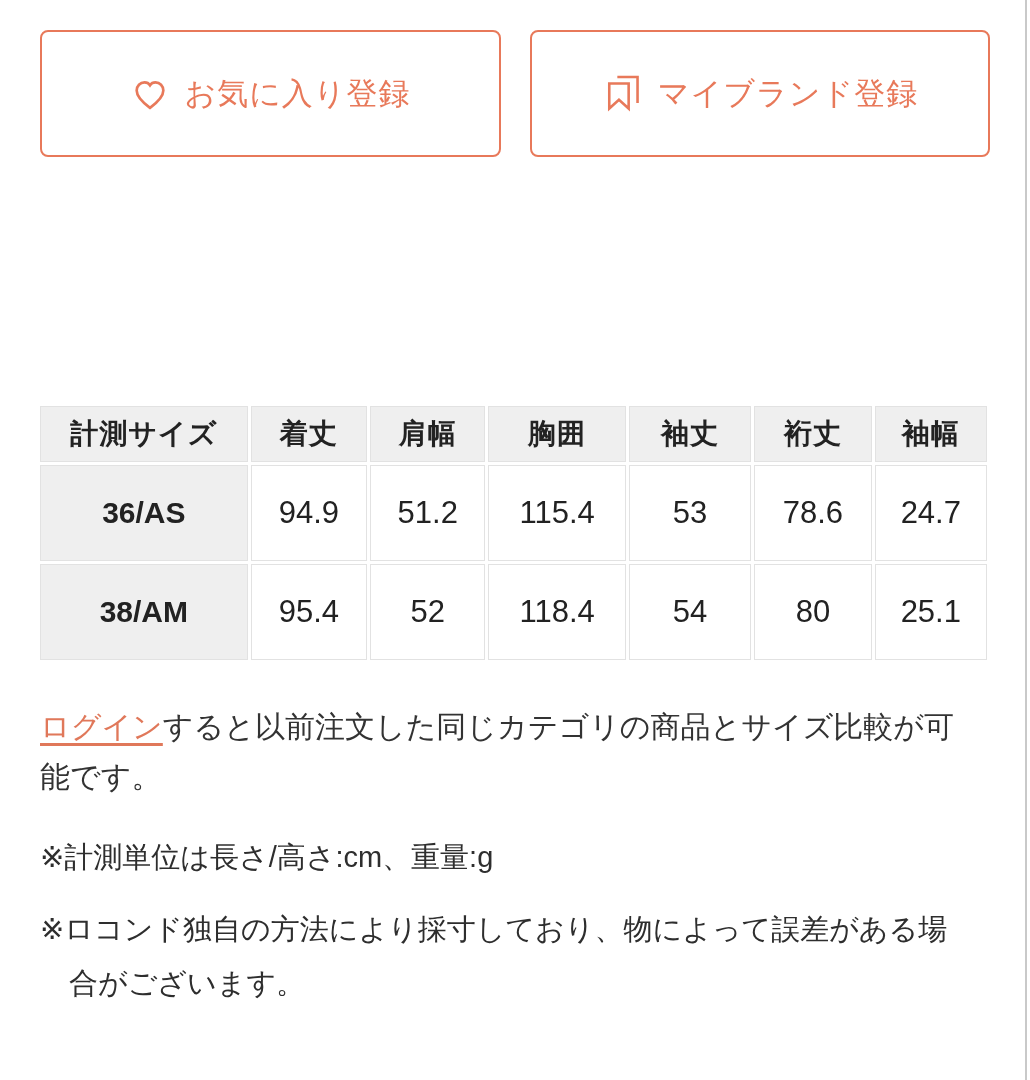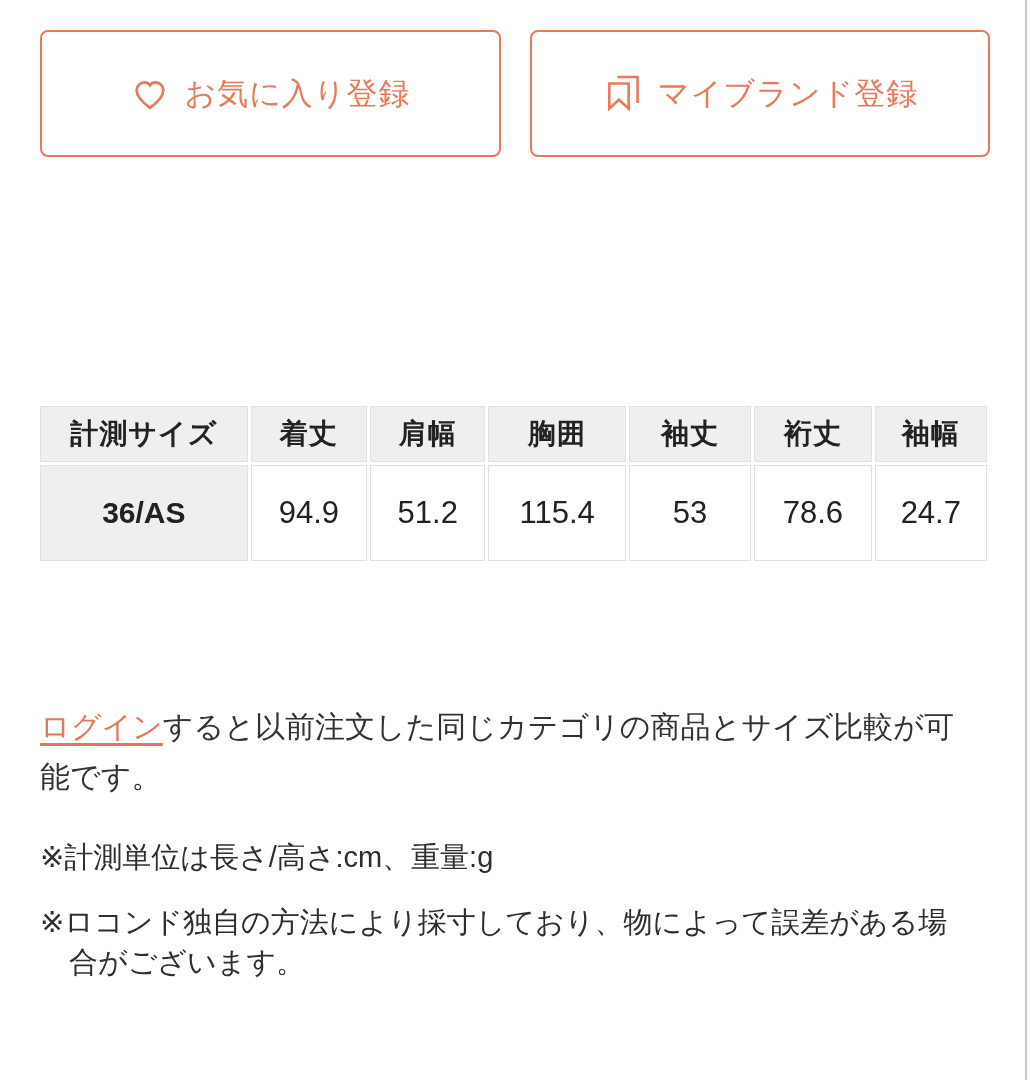--- a/index.html
+++ b/index.html
@@ -59,21 +59,21 @@
   
   .login-note {
     position:absolute; top:702px; left:40px; width:925px;
     font-size:30px; line-height:50px; color:#333;
   }
   .login-link { color:#e0785a; text-decoration:underline; text-underline-offset:6px; cursor:pointer; }
 
   
   .note { position:absolute; left:40px; font-size:29px; color:#2e2e2e; }
   .note-units { top:838px; }
-  .note-method { top:902px; width:908px; line-height:40px; padding-left:29px; text-indent:-29px; }
+  .note-method { top:902px; width:908px; line-height:54px; padding-left:29px; text-indent:-29px; }
 
   
   .size-guide { position:absolute; top:1006px; left:68px; display:flex; align-items:center; gap:12px; }
   .size-guide-link {
     font-size:29px; color:#333; text-decoration:underline; text-underline-offset:7px;
     text-decoration-thickness:2px; cursor:pointer;
   }
   .size-guide svg { display:block; }
 </style>
 </head>
@@ -126,20 +126,29 @@
       <tbody>
         <tr>
           <th>36/AS</th>
           <td>94.9</td>
           <td>51.2</td>
           <td>115.4</td>
           <td>53</td>
           <td>78.6</td>
           <td>24.7</td>
         </tr>
+        <tr>
+          <th>38/AM</th>
+          <td>95.4</td>
+          <td>52</td>
+          <td>118.4</td>
+          <td>54</td>
+          <td>80</td>
+          <td>25.1</td>
+        </tr>
       </tbody>
     </table>
   </div>
 
   <p class="login-note"><span class="login-link">ログイン</span><span>すると以前注文した同じカテゴリの商品とサイズ比較が可能です。</span></p>
 
   <p class="note note-units">※計測単位は長さ/高さ:cm、重量:g</p>
   <p class="note note-method">※ロコンド独自の方法により採寸しており、物によって誤差がある場合がございます。</p>
 
 

